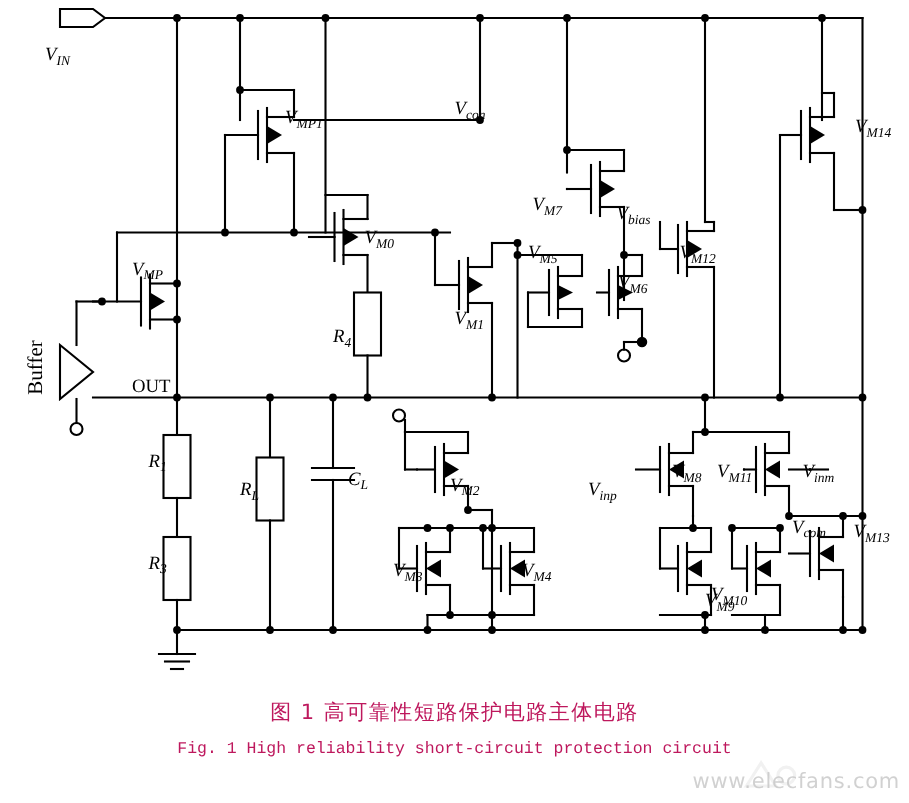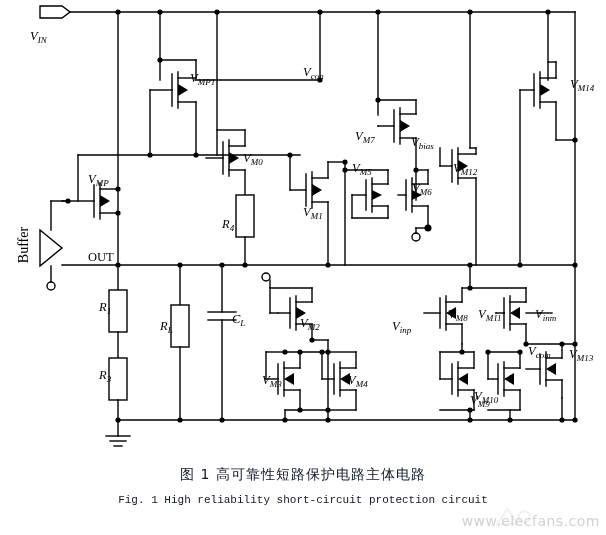--- a/index.html
+++ b/index.html
@@ -20,21 +20,21 @@
     left: 0;
     top: 0;
     width: 606px;
     height: 460px;
   }
   .caption {
     position: absolute;
     left: 0;
     width: 606px;
     text-align: center;
-    color: #0f172a;
+    color: #be185d;
   }
   #caption-cn {
     top: 466px;
     font-family: "DejaVu Sans", sans-serif;
     font-size: 14px;
     letter-spacing: 1px;
   }
   #caption-en {
     top: 494px;
     font-family: Liberation Mono, monospace;

